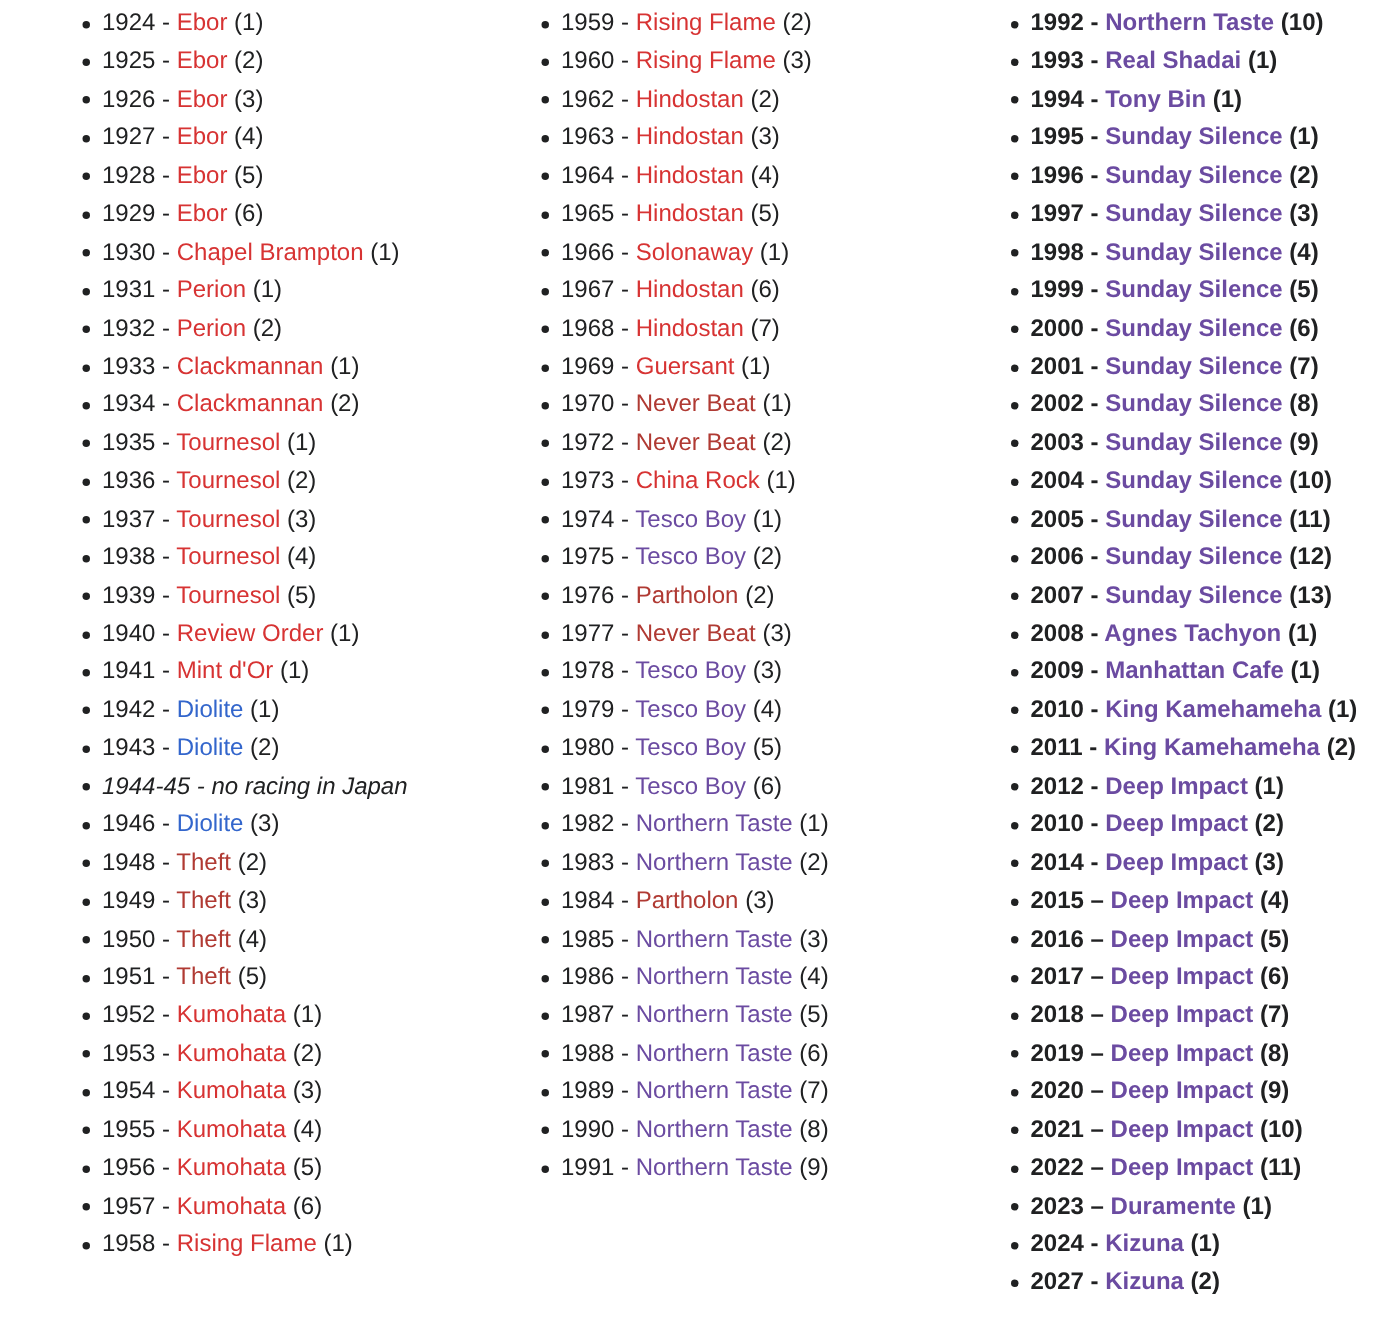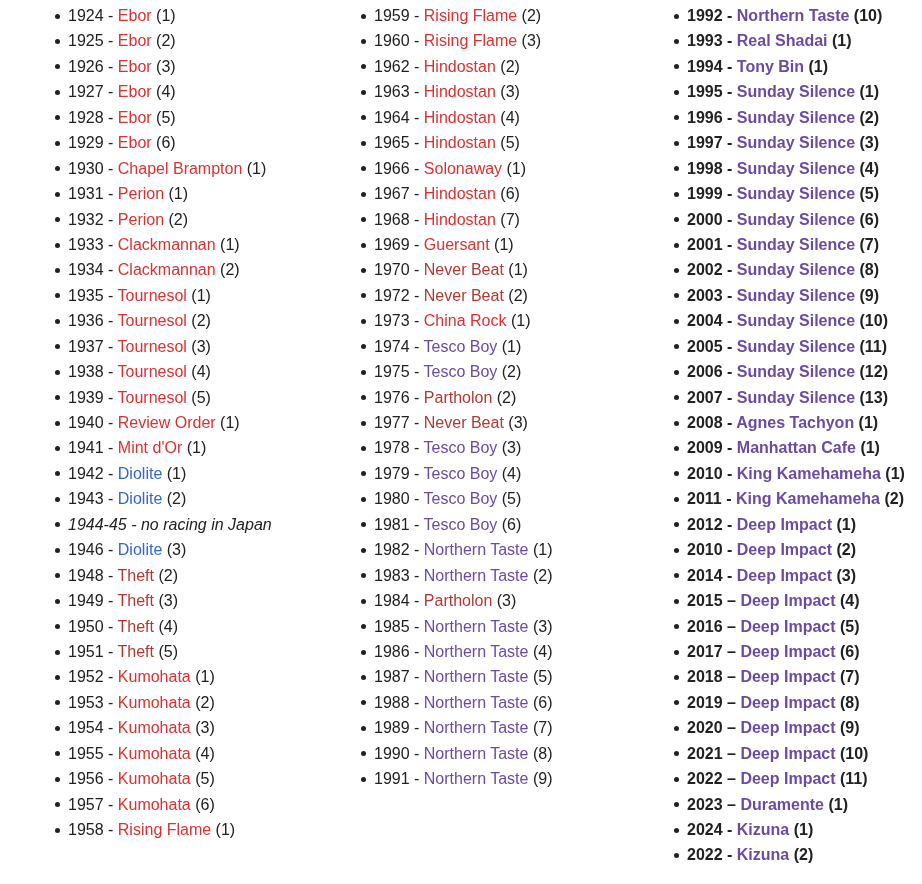--- a/index.html
+++ b/index.html
@@ -158,16 +158,16 @@
         <li><span class="year-label">2015 – </span><a class="horse-link purple" href="#">Deep Impact</a><span class="win-count"> (4)</span></li>
         <li><span class="year-label">2016 – </span><a class="horse-link purple" href="#">Deep Impact</a><span class="win-count"> (5)</span></li>
         <li><span class="year-label">2017 – </span><a class="horse-link purple" href="#">Deep Impact</a><span class="win-count"> (6)</span></li>
         <li><span class="year-label">2018 – </span><a class="horse-link purple" href="#">Deep Impact</a><span class="win-count"> (7)</span></li>
         <li><span class="year-label">2019 – </span><a class="horse-link purple" href="#">Deep Impact</a><span class="win-count"> (8)</span></li>
         <li><span class="year-label">2020 – </span><a class="horse-link purple" href="#">Deep Impact</a><span class="win-count"> (9)</span></li>
         <li><span class="year-label">2021 – </span><a class="horse-link purple" href="#">Deep Impact</a><span class="win-count"> (10)</span></li>
         <li><span class="year-label">2022 – </span><a class="horse-link purple" href="#">Deep Impact</a><span class="win-count"> (11)</span></li>
         <li><span class="year-label">2023 – </span><a class="horse-link purple" href="#">Duramente</a><span class="win-count"> (1)</span></li>
         <li><span class="year-label">2024 - </span><a class="horse-link purple" href="#">Kizuna</a><span class="win-count"> (1)</span></li>
-        <li><span class="year-label">2022 - </span><a class="horse-link purple" href="#">Kizuna</a><span class="win-count"> (2)</span></li>
+        <li><span class="year-label">2027 - </span><a class="horse-link purple" href="#">Kizuna</a><span class="win-count"> (2)</span></li>
       </ul>
   </div>
 </div>
 
 </body></html>

